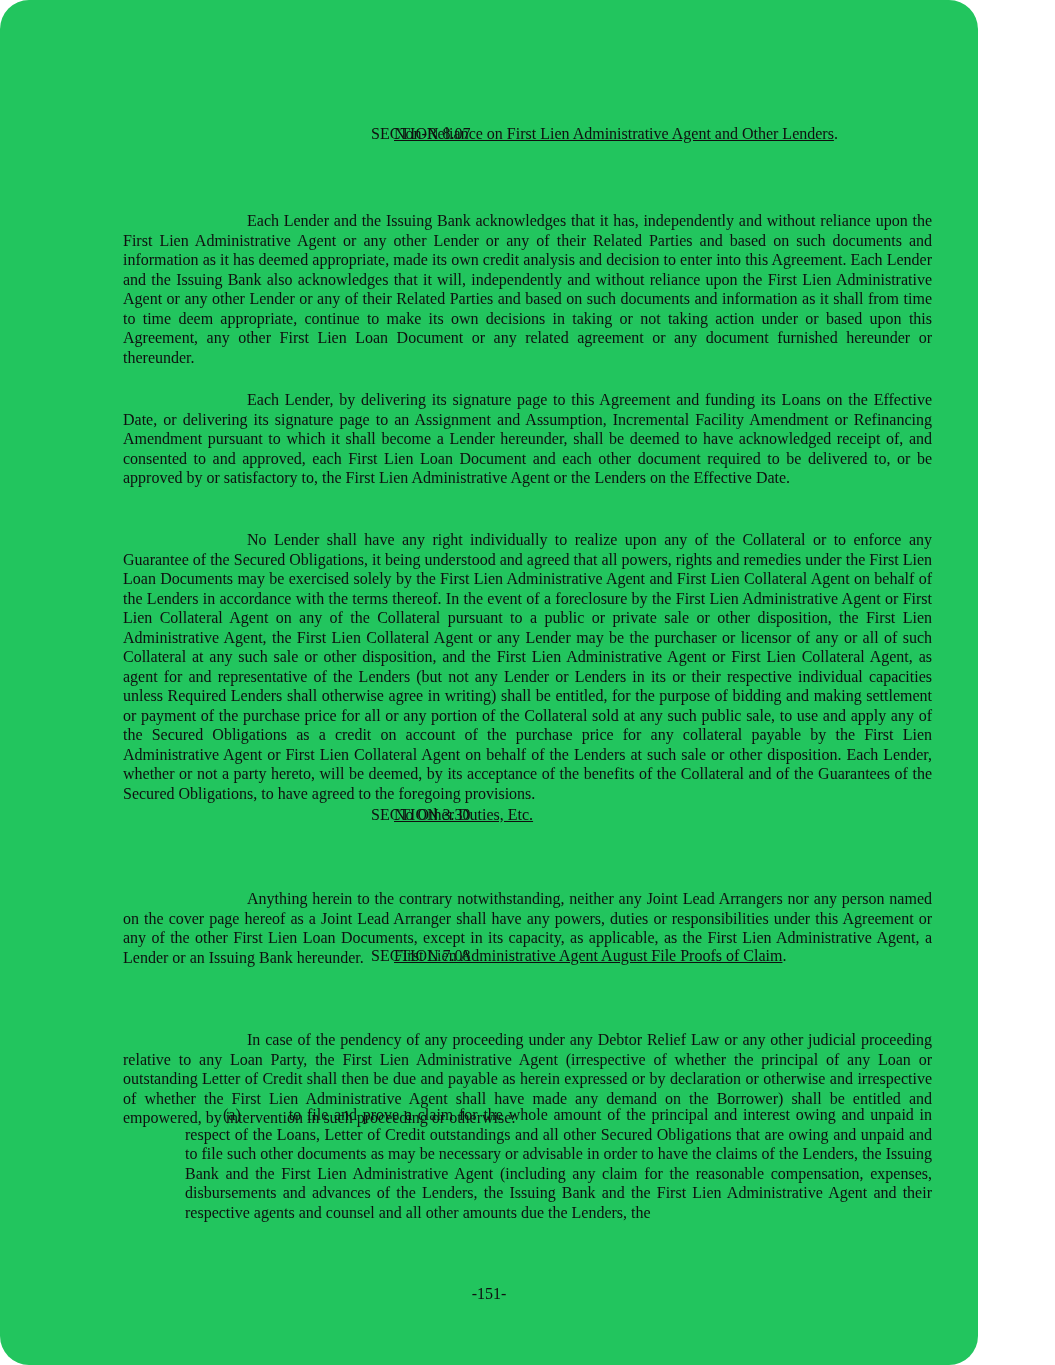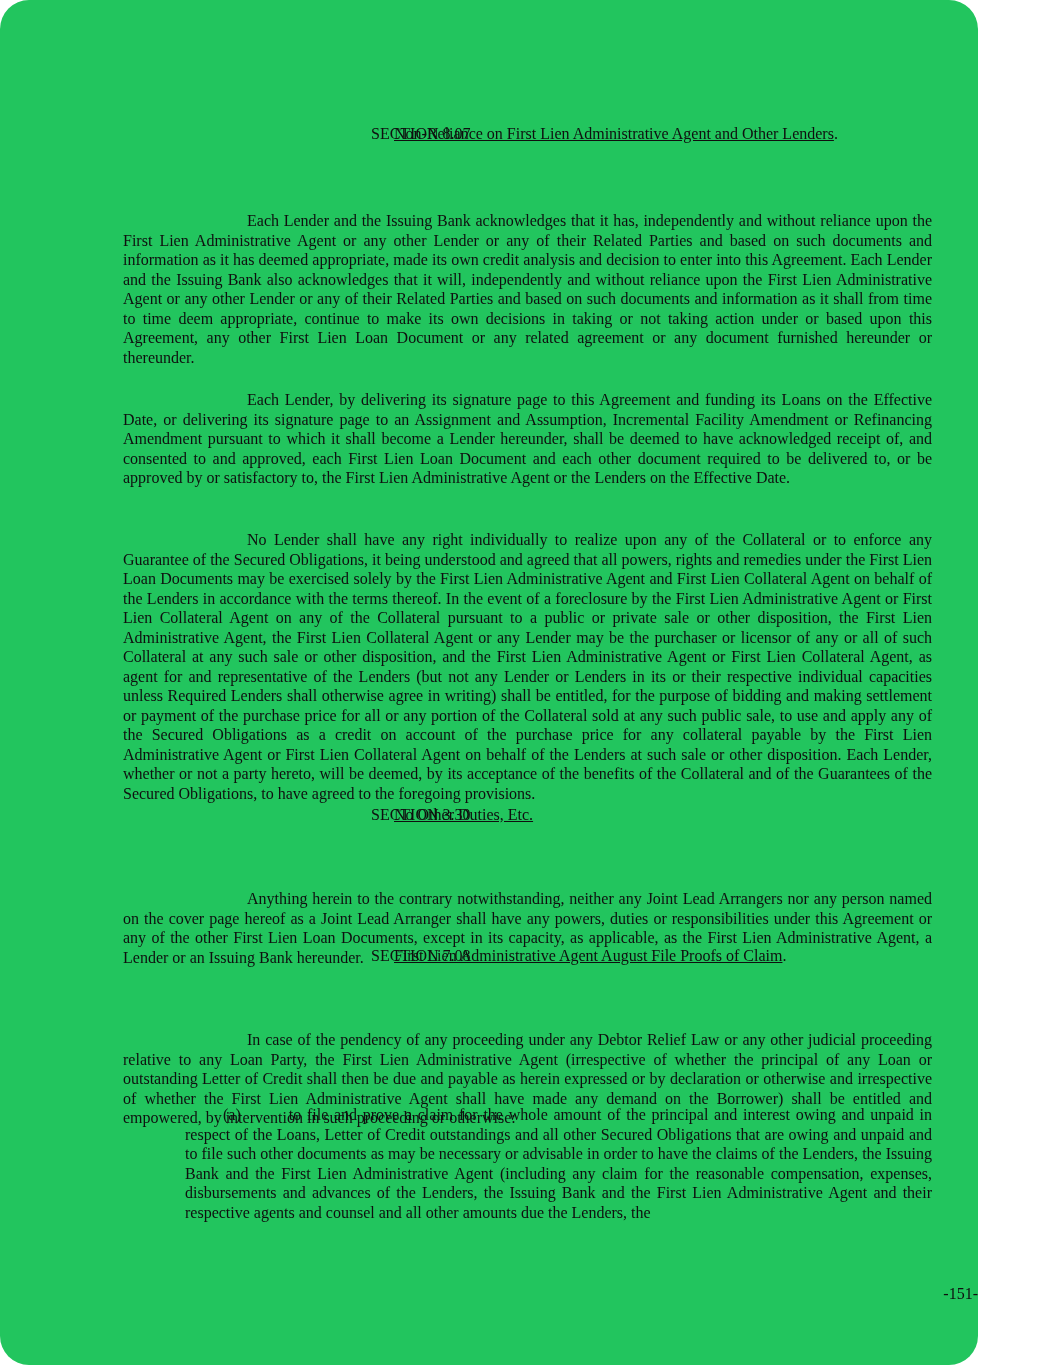--- a/index.html
+++ b/index.html
@@ -48,21 +48,21 @@
   }
   .tab {
     display: inline-block;
     width: 48px;
   }
   .page-number {
     position: absolute;
     top: 1284px;
     left: 0;
     width: 100%;
-    text-align: right;
+    text-align: center;
   }
 </style>
 </head>
 <body>
 
 <div class="page">
 
   <div class="block heading" style="top:124px"><span class="sec-num">SECTION 8.07</span><span class="sec-title">Non-Reliance on First Lien Administrative Agent and Other Lenders</span><span>.</span></div>
 
   <div class="block para" style="top:168px">Each Lender and the Issuing Bank acknowledges that it has, independently and without reliance upon the First Lien Administrative Agent or any other Lender or any of their Related Parties and based on such documents and information as it has deemed appropriate, made its own credit analysis and decision to enter into this Agreement.  Each Lender and the Issuing Bank also acknowledges that it will, independently and without reliance upon the First Lien Administrative Agent or any other Lender or any of their Related Parties and based on such documents and information as it shall from time to time deem appropriate, continue to make its own decisions in taking or not taking action under or based upon this Agreement, any other First Lien Loan Document or any related agreement or any document furnished hereunder or thereunder.</div>

